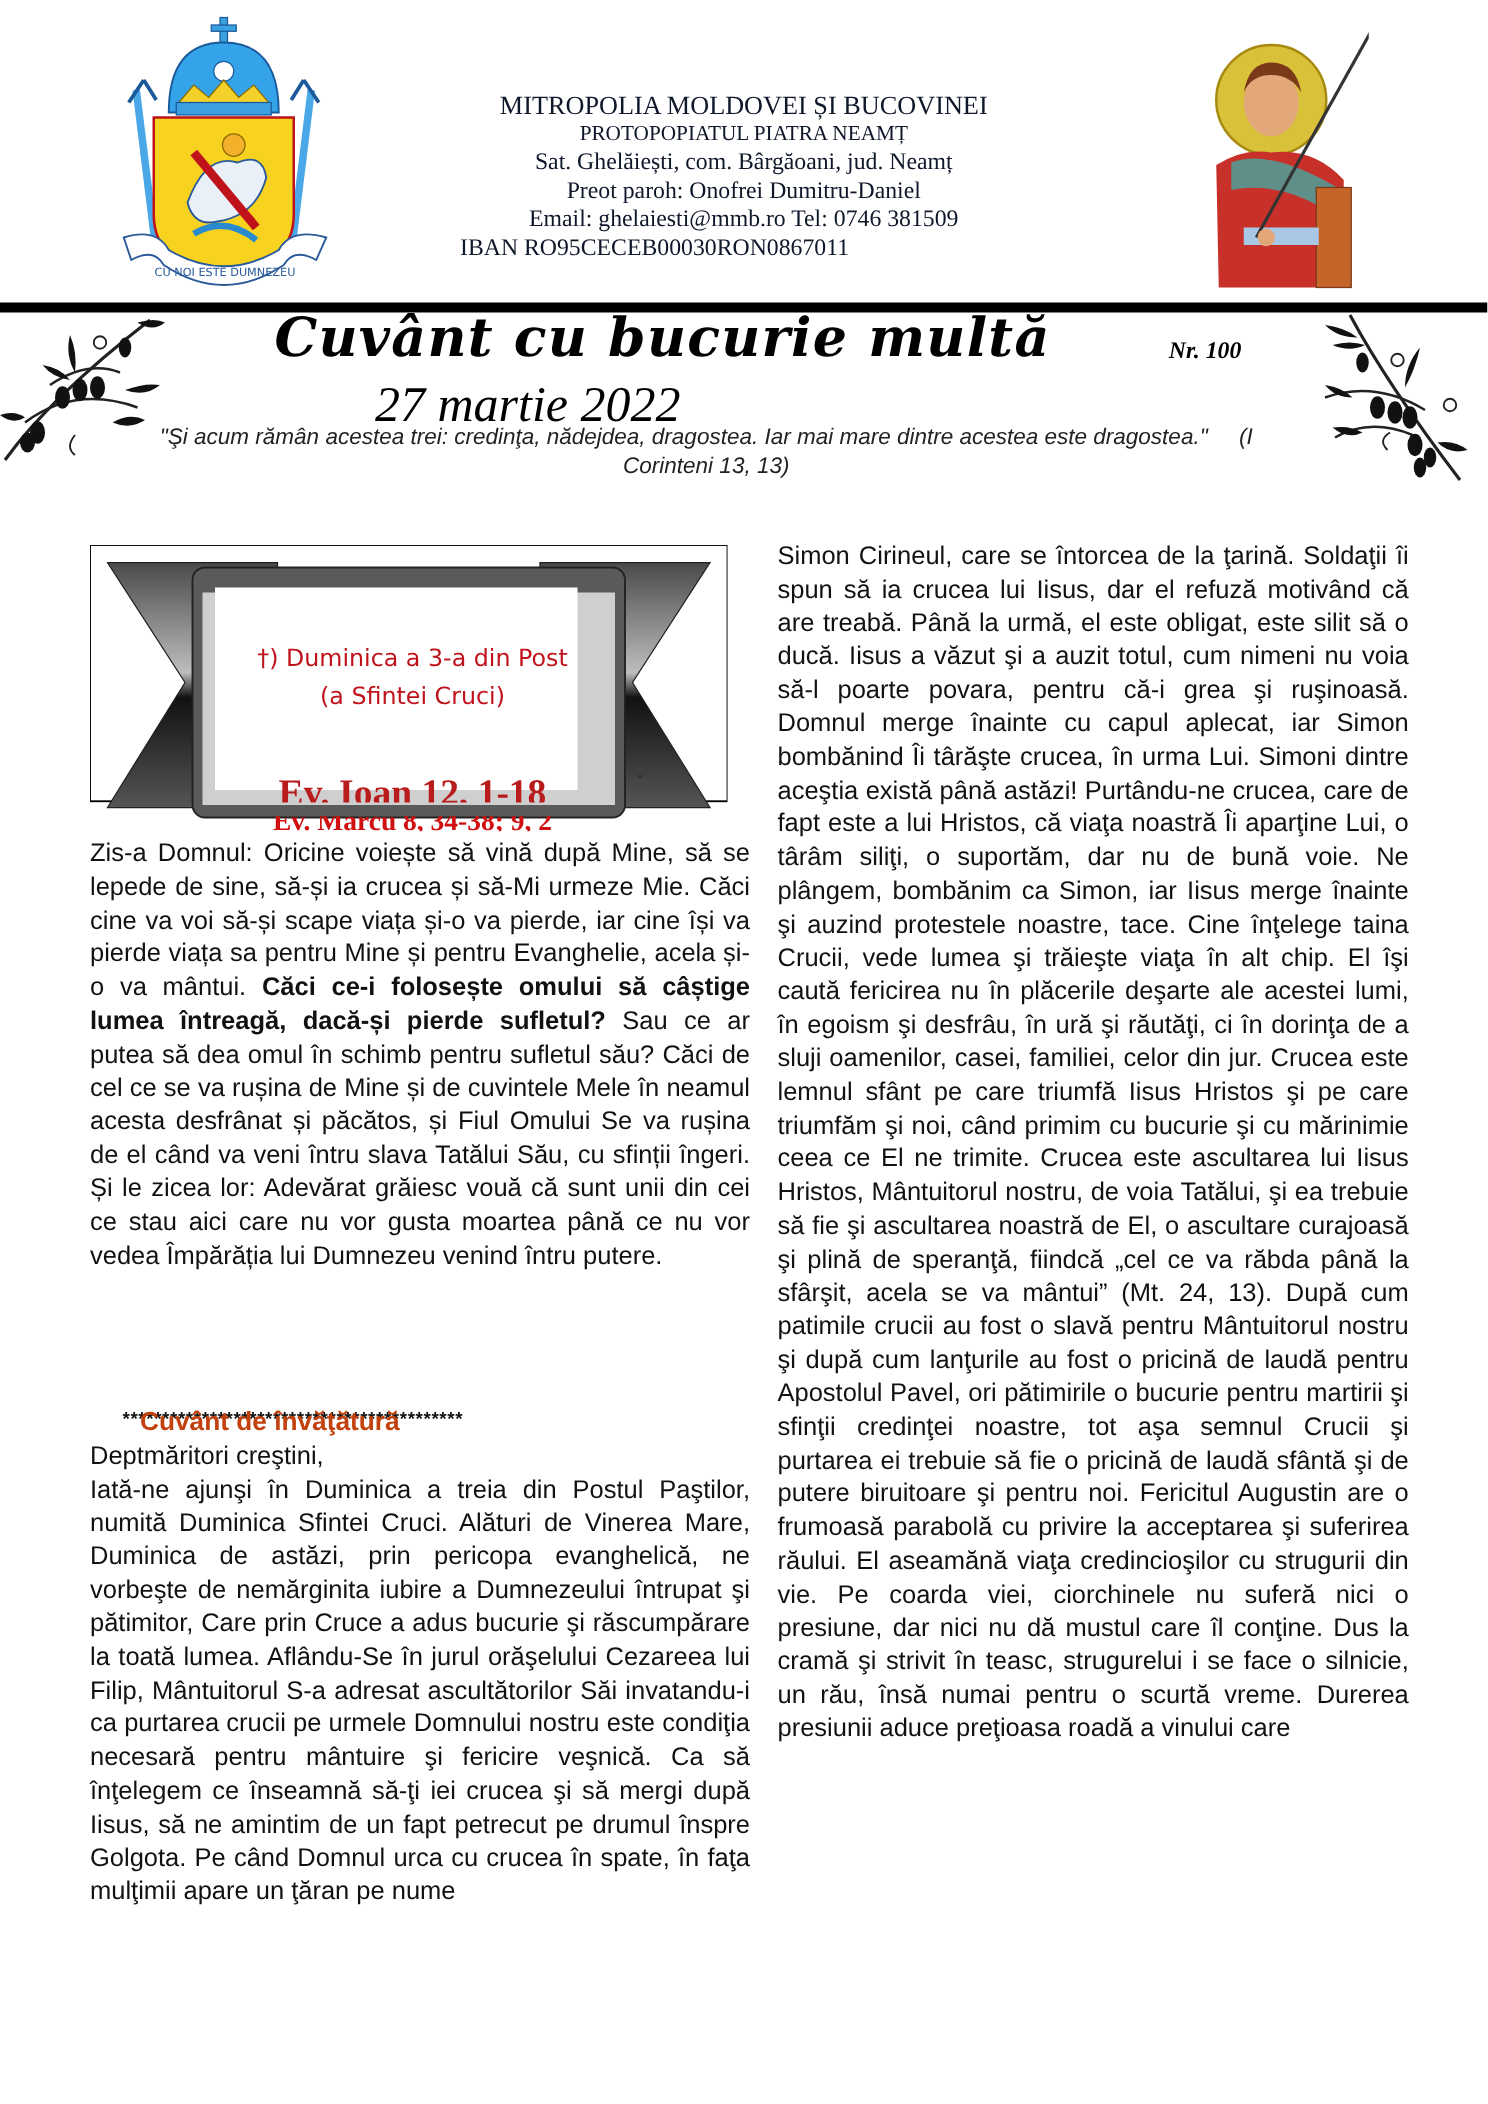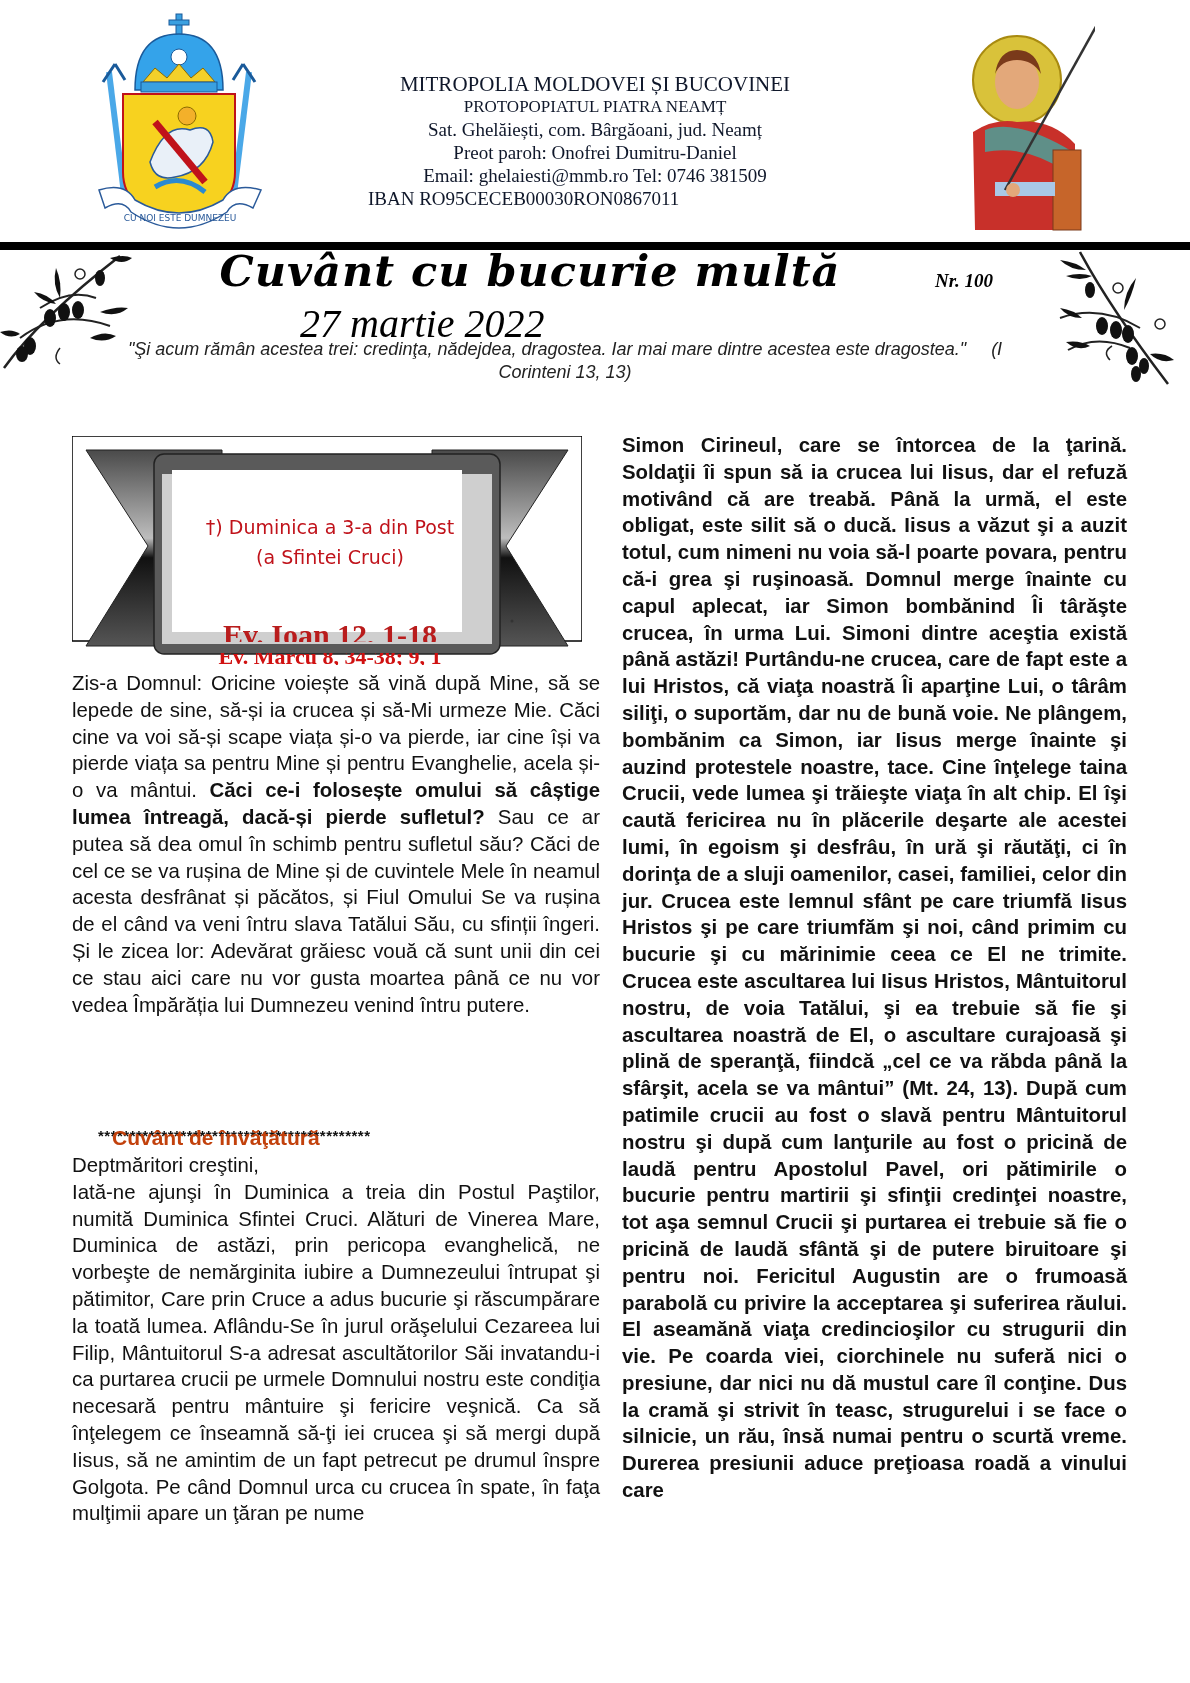--- a/index.html
+++ b/index.html
@@ -31,21 +31,21 @@
   .banner { left:72px; top:436px; width:510px; height:250px; }
   .banner-title { left:175px; top:512px; width:310px; text-align:center; color:#c0121a; font-family:"DejaVu Sans", sans-serif; font-size:19px; line-height:30px; }
   .banner-ref1 { left:175px; top:620px; width:310px; height:22px; overflow:hidden; text-align:center; color:#b91c1c; font-family:"Liberation Serif", serif; font-weight:bold; font-size:30px; line-height:30px; clip-path: inset(0 0 0 0); }
   .banner-ref2 { left:175px; top:653px; width:310px; height:12px; overflow:hidden; text-align:center; color:#d01010; font-family:"Liberation Serif", serif; font-weight:bold; font-size:22px; line-height:8px; }
 
   
   .col { font-size:20.4px; line-height:26.8px; text-align:justify; color:#111; }
   .col p { margin:0; }
   .col-left-a { left:72px; top:670px; width:528px; }
   .col-left-b { left:72px; top:1152px; width:528px; }
-  .col-right { left:622px; top:432px; width:505px;font-weight:bold; }
+  .col-right { left:622px; top:432px; width:505px; }
   .stars { left:98px; top:1127px; font-size:15px; letter-spacing:0.5px; font-weight:bold; color:#111; }
   .heading-red { left:112px; top:1128px; color:#d9141c; font-weight:bold; font-size:21px; }
   .last { text-align-last:left; }
 </style>
 </head>
 <body>
 
 <svg class="abs crest" viewBox="0 0 170 225">
 
   <rect x="81" y="2" width="6" height="22" fill="#3aa0e0" stroke="#1a5a9a" stroke-width="1"></rect>
@@ -168,21 +168,21 @@
   <rect x="82" y="18" width="346" height="200" rx="10" fill="#5a5a5a" stroke="#222" stroke-width="1.5"></rect>
   <rect x="90" y="38" width="330" height="170" fill="#cfcfcf"></rect>
   <rect x="100" y="34" width="290" height="162" fill="#ffffff"></rect>
   <circle cx="440" cy="185" r="1.5" fill="#333"></circle>
 </svg>
 <div class="abs banner-title">
   <div>†)  Duminica a 3-a din Post</div>
   <div>(a Sfintei Cruci)</div>
 </div>
 <div class="abs banner-ref1">Ev. Ioan 12, 1-18</div>
-<div class="abs banner-ref2">Ev. Marcu 8, 34-38; 9, 1</div>
+<div class="abs banner-ref2">Ev. Marcu 8, 34-38; 9, 2</div>
 
 <div class="abs col col-left-a">
   <p class="last">
     <span>Zis-a Domnul: Oricine voiește să vină după Mine, să se lepede de sine, să-și ia crucea și să-Mi urmeze Mie. Căci cine va voi să-și scape viața și-o va pierde, iar cine își va pierde viața sa pentru Mine și pentru Evanghelie, acela și-o va mântui. </span><b>Căci ce-i folosește omului să câștige lumea întreagă, dacă-și pierde sufletul?</b><span> Sau ce ar putea să dea omul în schimb pentru sufletul său? Căci de cel ce se va rușina de Mine și de cuvintele Mele în neamul acesta desfrânat și păcătos, și Fiul Omului Se va rușina de el când va veni întru slava Tatălui Său, cu sfinții îngeri. Și le zicea lor: Adevărat grăiesc vouă că sunt unii din cei ce stau aici care nu vor gusta moartea până ce nu vor vedea Împărăția lui Dumnezeu venind întru putere.</span>
   </p>
 </div>
 <div class="abs stars">*******************************************</div>
 
 <div class="abs heading-red" style="top:1125px; margin-top:0;"></div>
 

